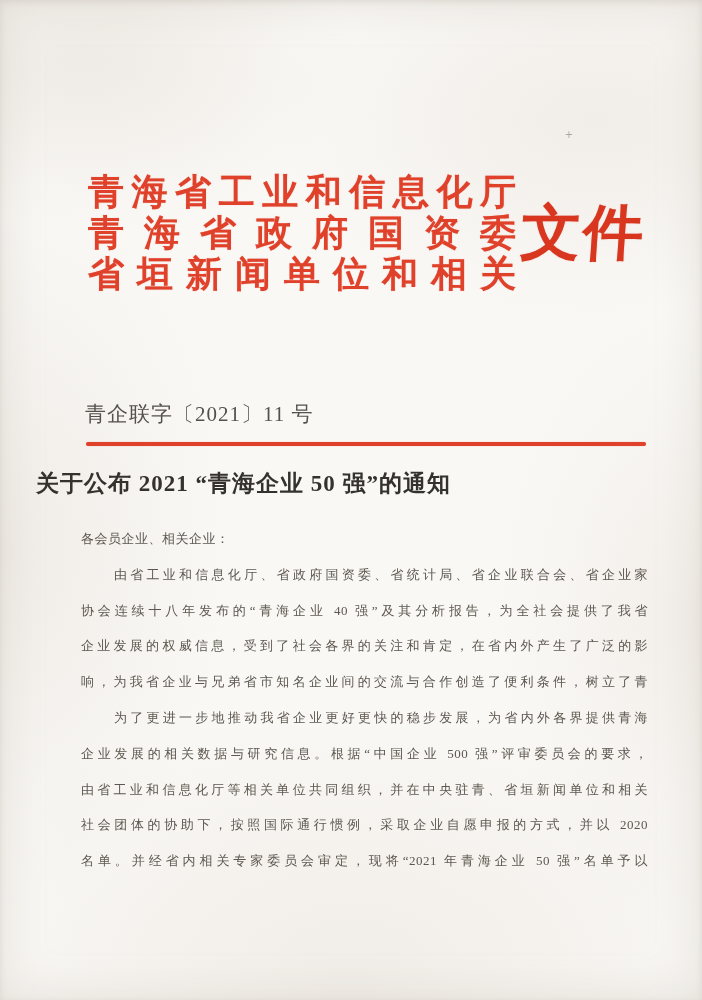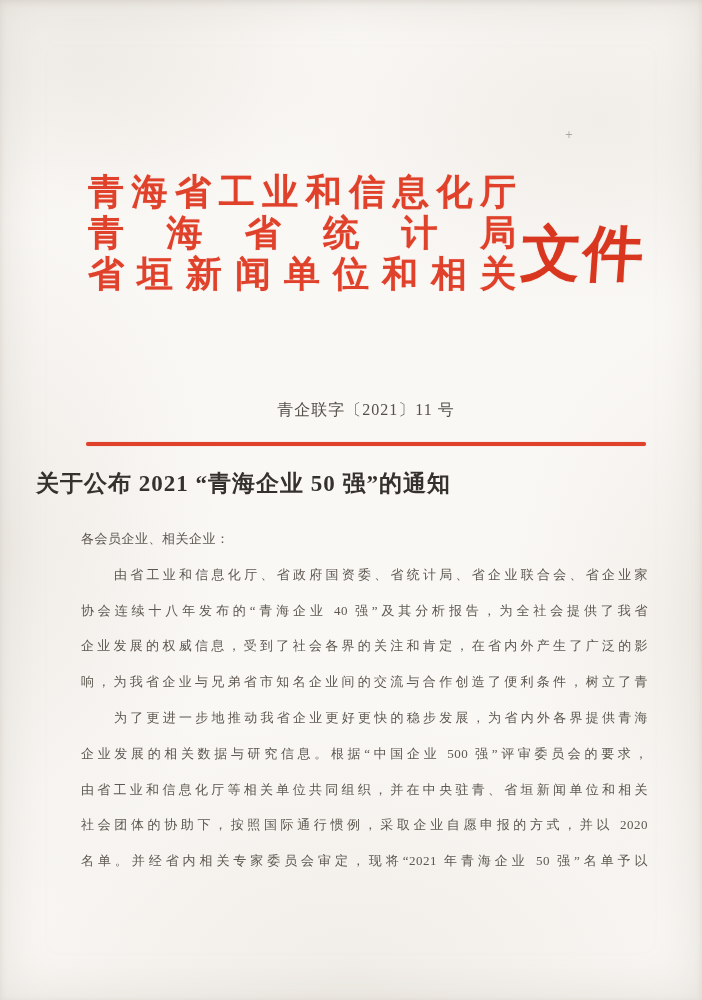--- a/index.html
+++ b/index.html
@@ -36,21 +36,21 @@
     color: #9a958e;
     opacity: 0.8;
   }
   
   .letterhead {
     position: absolute;
     left: 88px;
     top: 172px;
     width: 562px;
     display: flex;
-    align-items: flex-end;
+    align-items: center;
   }
   .org-list { width: 428px; }
   .org-line {
     font-size: 36px;
     font-weight: bold;
     line-height: 41px;
     height: 41px;
     color: var(--red, #e0412a);
     text-align: justify;
     text-align-last: justify;
@@ -68,22 +68,22 @@
     transform: skewX(-4deg);
     letter-spacing: 2px;
     text-shadow: 0 0 1px rgba(216,54,31,0.5);
   }
   
   .doc-number {
     position: absolute;
     left: 85px;
     top: 400px;
     width: 562px;
-    text-align: center;
-    font-size: 16px;
+    text-align: left;
+    font-size: 21px;
     letter-spacing: 1px;
     color: #55504a;
   }
   
   .red-rule {
     position: absolute;
     left: 86px;
     top: 442px;
     width: 560px;
     height: 4px;
@@ -130,21 +130,21 @@
 </head>
 <body>
 
 <div class="page">
 
   <div class="scan-mark">+</div>
 
   <header class="letterhead">
     <div class="org-list">
         <div class="org-line">青海省工业和信息化厅</div>
-        <div class="org-line">青海省统计局</div>
+        <div class="org-line">青海省政府国资委</div>
         <div class="org-line">省垣新闻单位和相关</div>
       </div>
     <div class="doc-label">文件</div>
   </header>
 
   <div class="doc-number">青企联字〔2021〕11 号</div>
 
   <div class="red-rule"></div>
 
   <h1 class="doc-title">关于公布 2021 “青海企业 50 强”的通知</h1>

